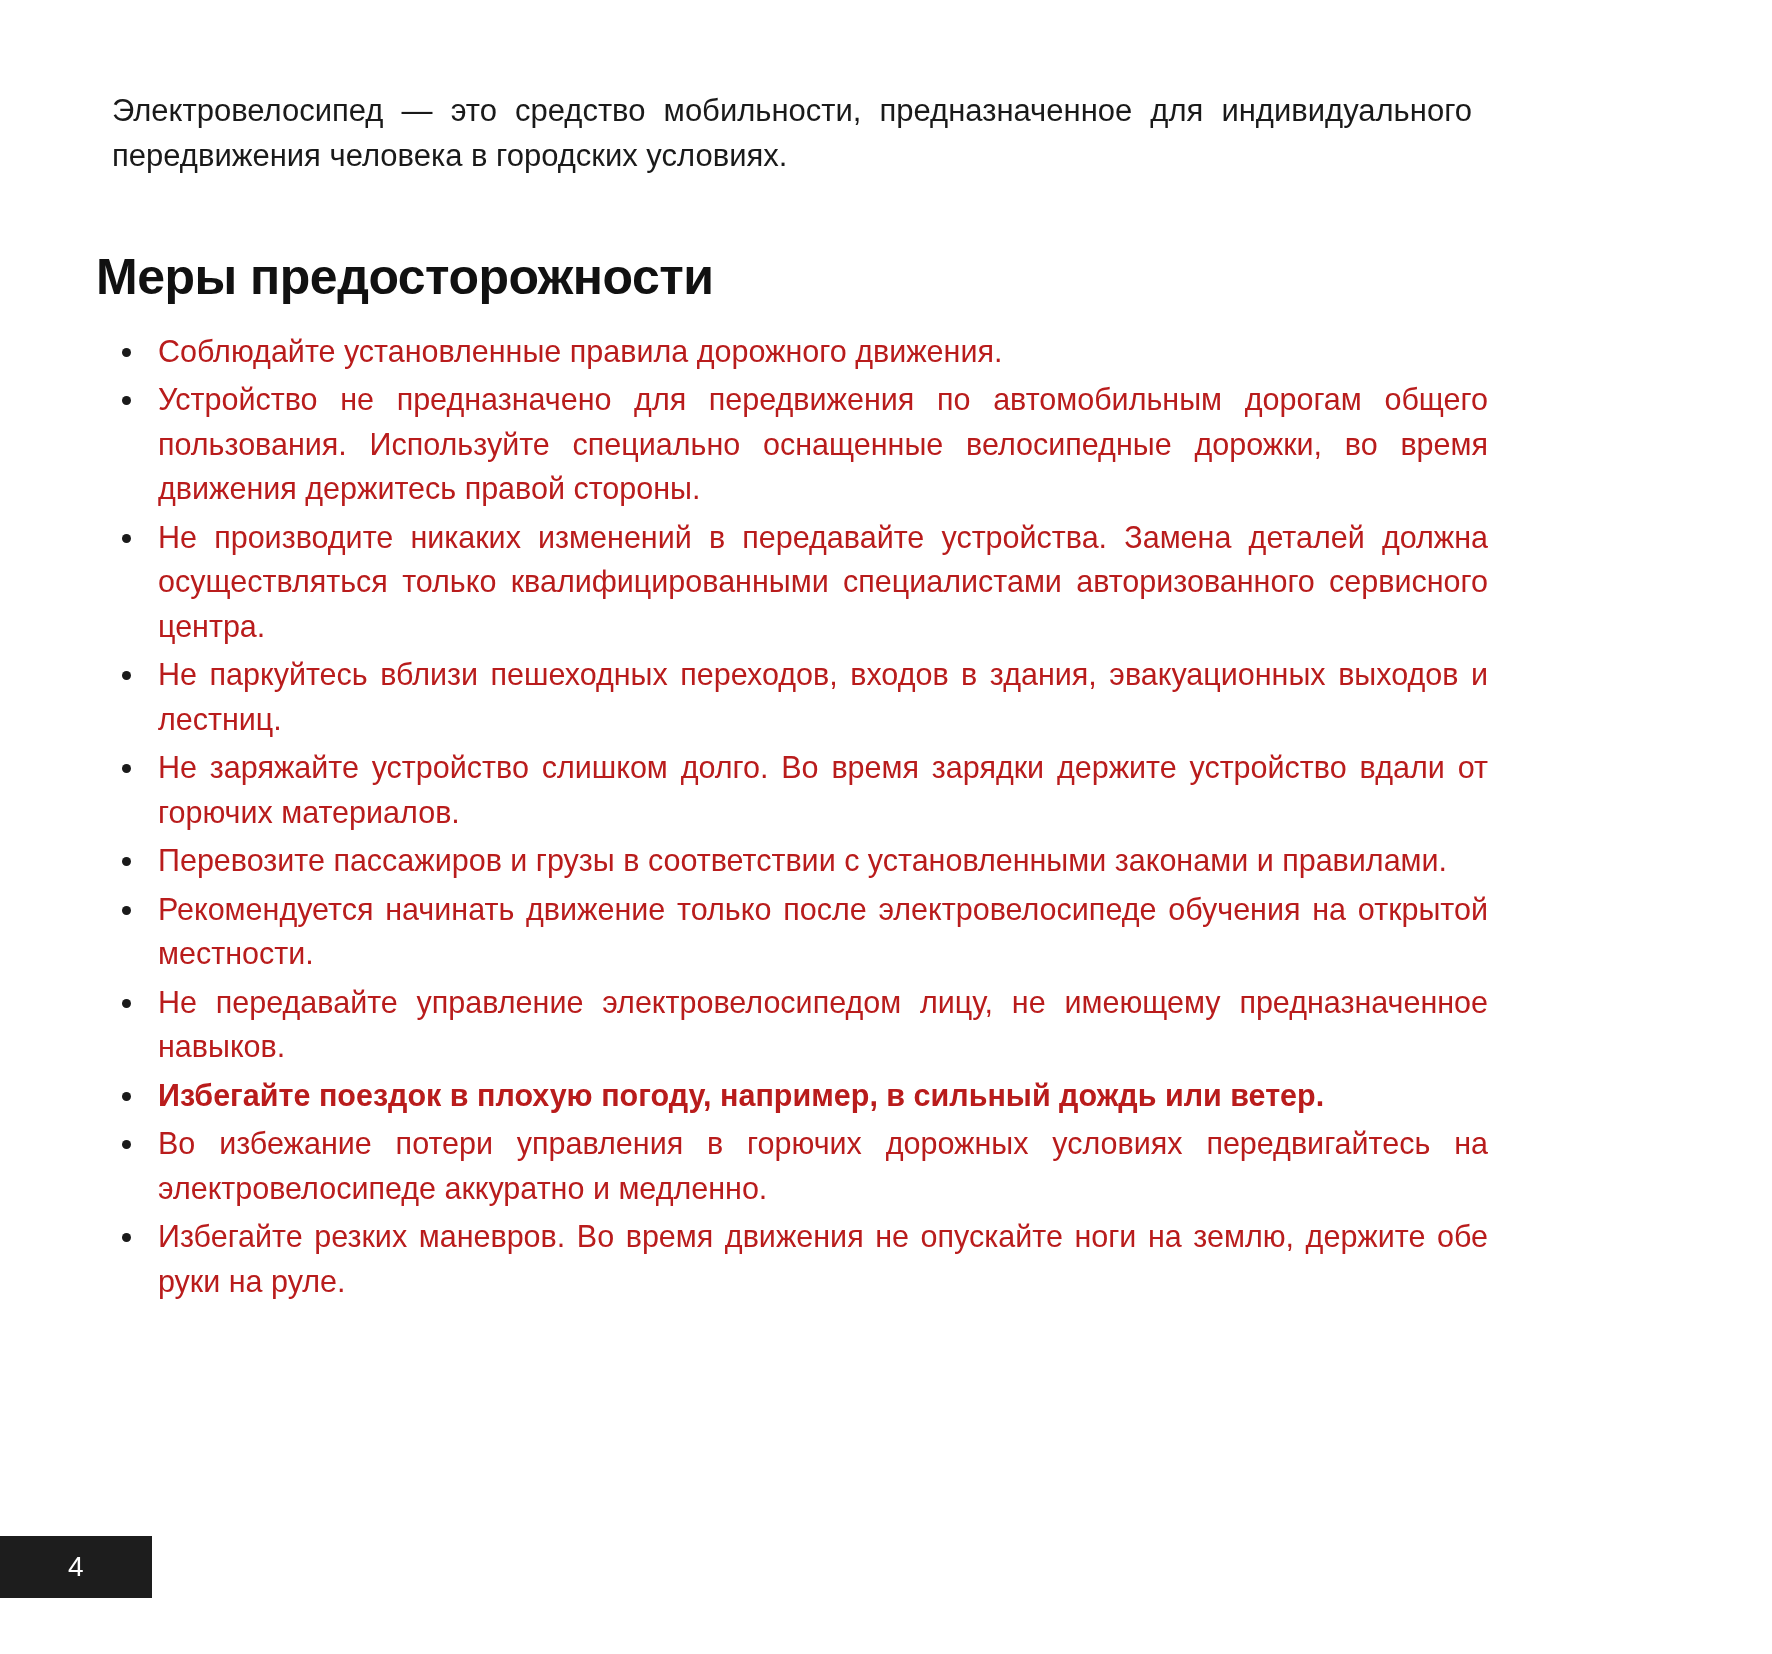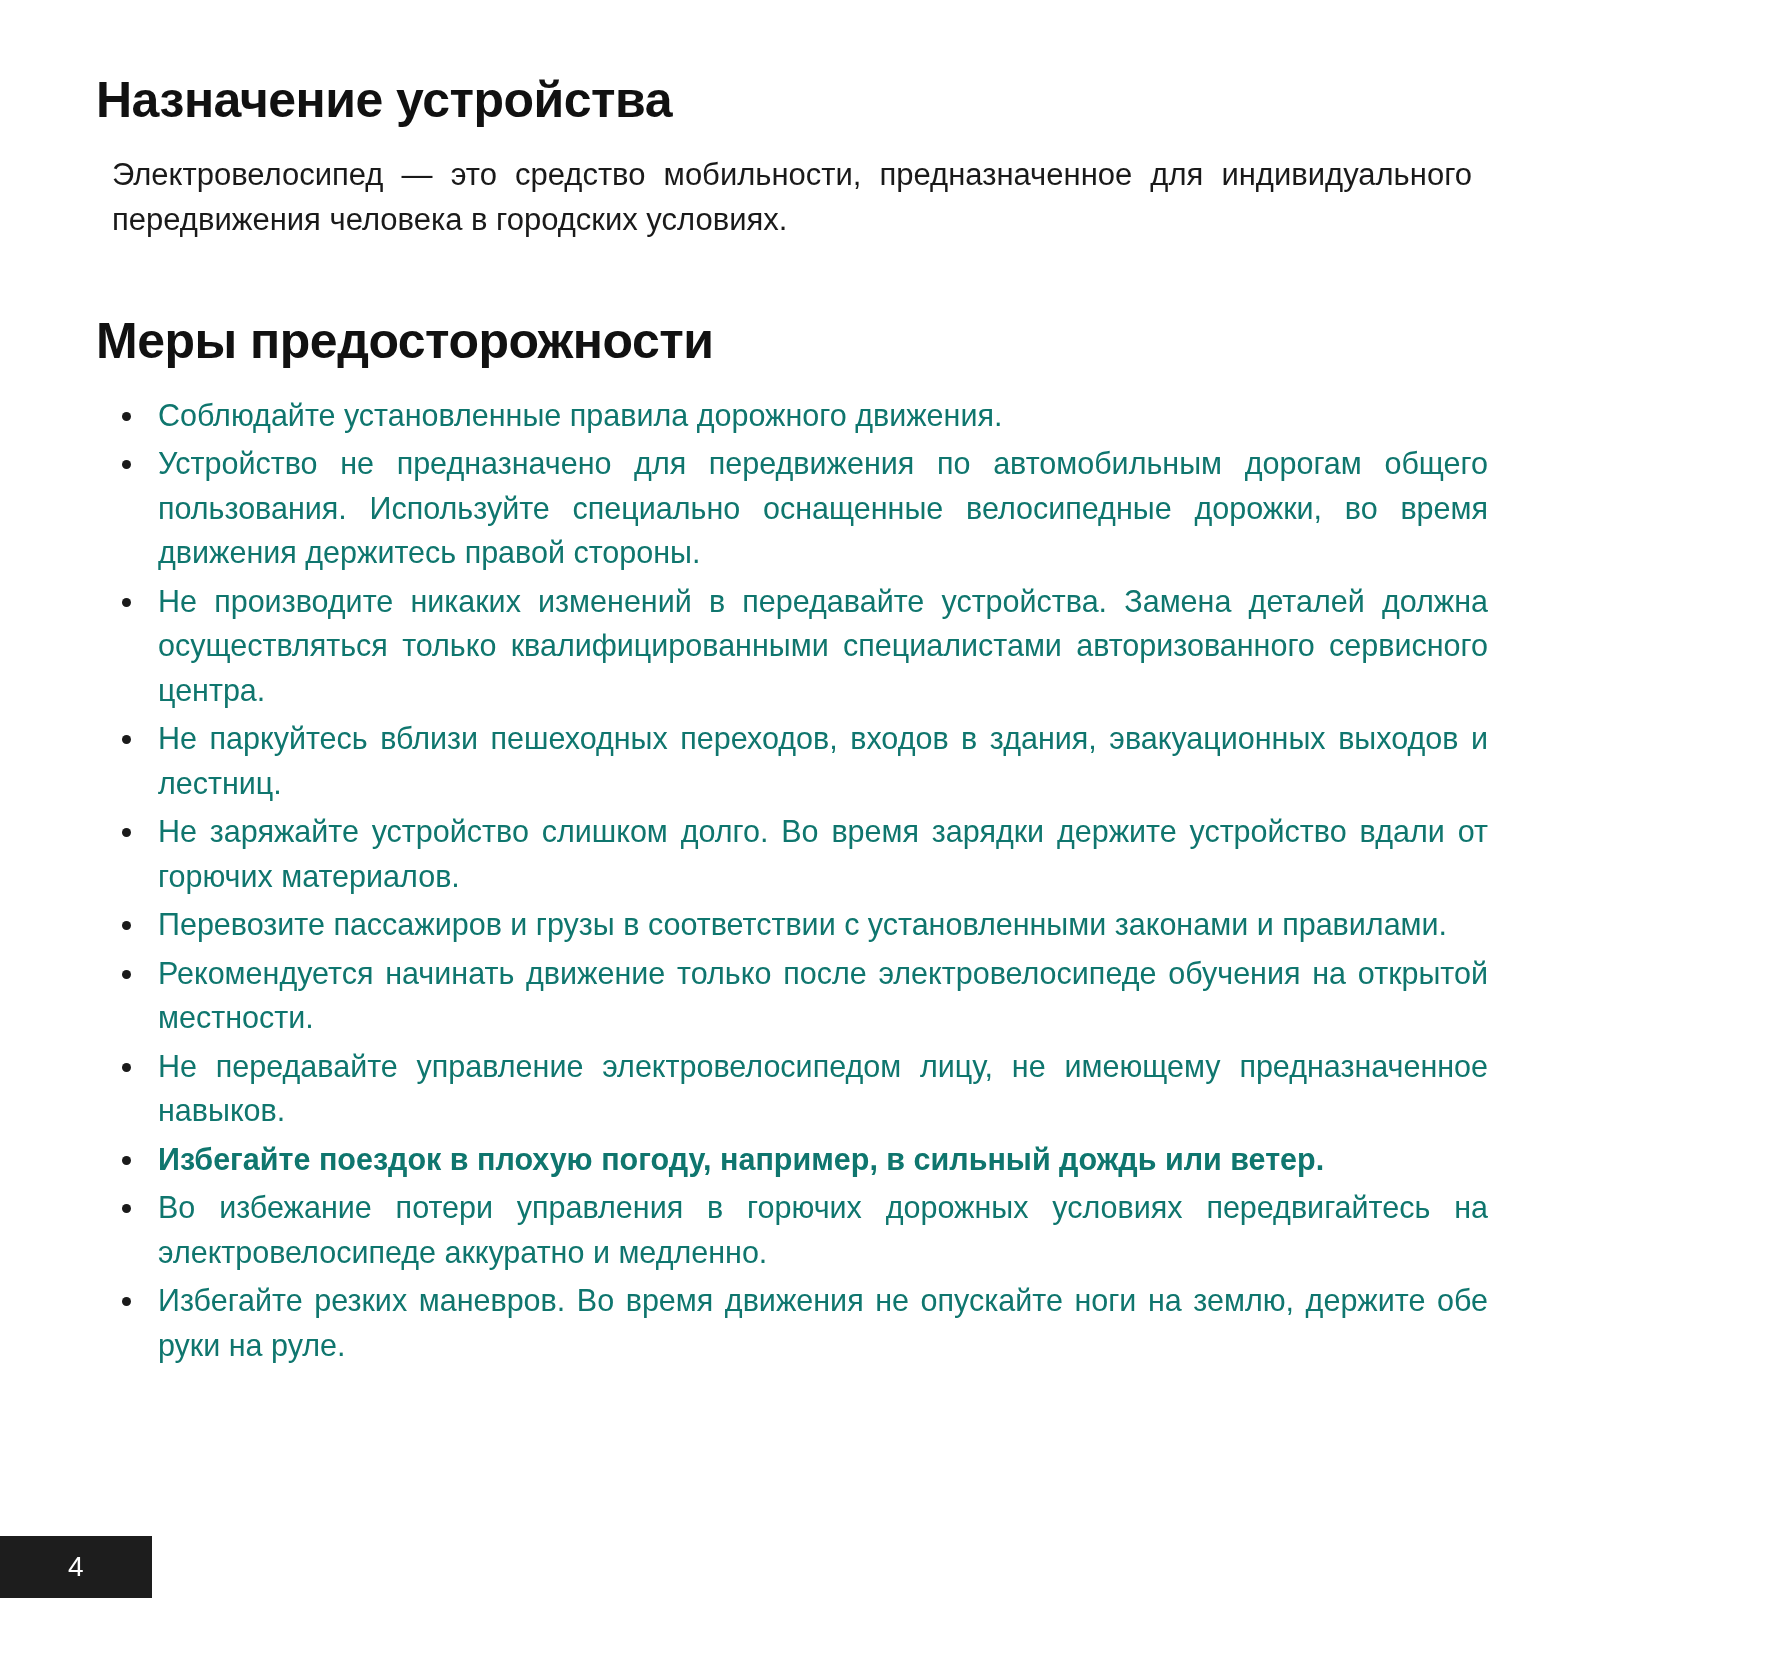--- a/index.html
+++ b/index.html
@@ -54,21 +54,21 @@
     padding: 0;
   }
   ul.precautions > li {
     position: relative;
     padding-left: 62px;
     margin-bottom: 4px;
     font-size: 30.5px;
     line-height: 1.46;
     text-align: justify;
     text-justify: inter-word;
-    color: #0f766e;
+    color: #b91c1c;
   }
   ul.precautions > li::before {
     content: "";
     position: absolute;
     left: 26px;
     top: 19px;
     width: 9px;
     height: 9px;
     border-radius: 50%;
     background: #1a1a1a;
@@ -98,21 +98,20 @@
     letter-spacing: 0.5px;
   }
 </style>
 </head>
 <body>
 
 <div class="page">
 
   <div class="content">
 
-    <h1 class="section-title">Назначение устройства</h1>
 
     <p class="intro">Электровелосипед — это средство мобильности, предназначенное для индивидуального передвижения человека в городских условиях.</p>
 
     <h1 class="section-title second">Меры предосторожности</h1>
 
     <ul class="precautions">
       <li>Соблюдайте установленные правила дорожного движения.</li>
       <li>Устройство не предназначено для передвижения по автомобильным дорогам общего пользования. Используйте специально оснащенные велосипедные дорожки, во время движения держитесь правой стороны.</li>
       <li>Не производите никаких изменений в передавайте устройства. Замена деталей должна осуществляться только квалифицированными специалистами авторизованного сервисного центра.</li>
       <li>Не паркуйтесь вблизи пешеходных переходов, входов в здания, эвакуационных выходов и лестниц.</li>

